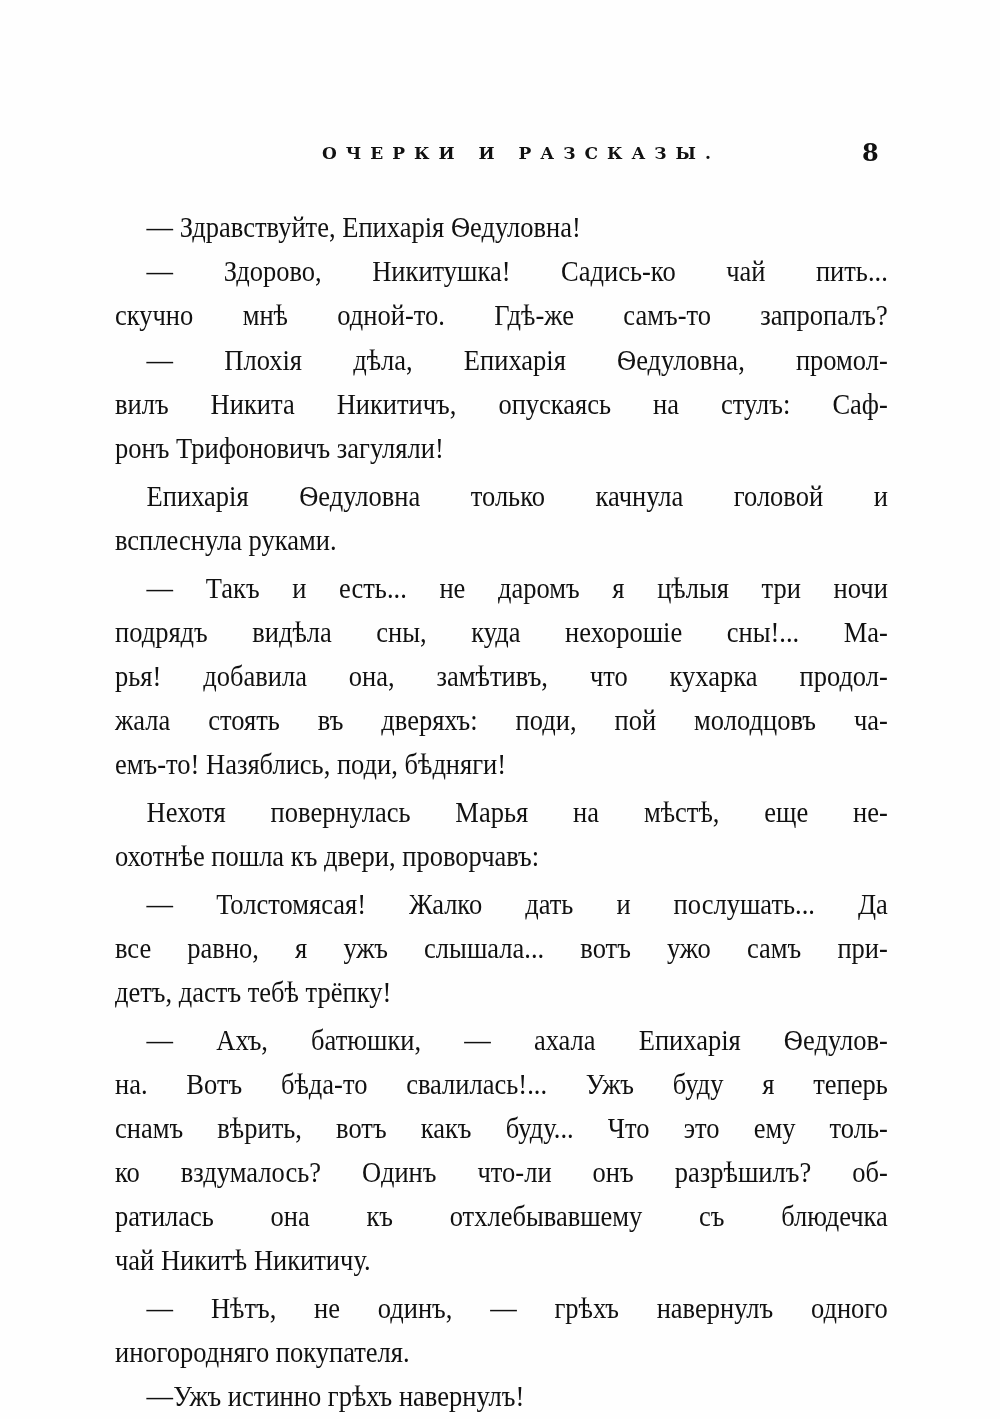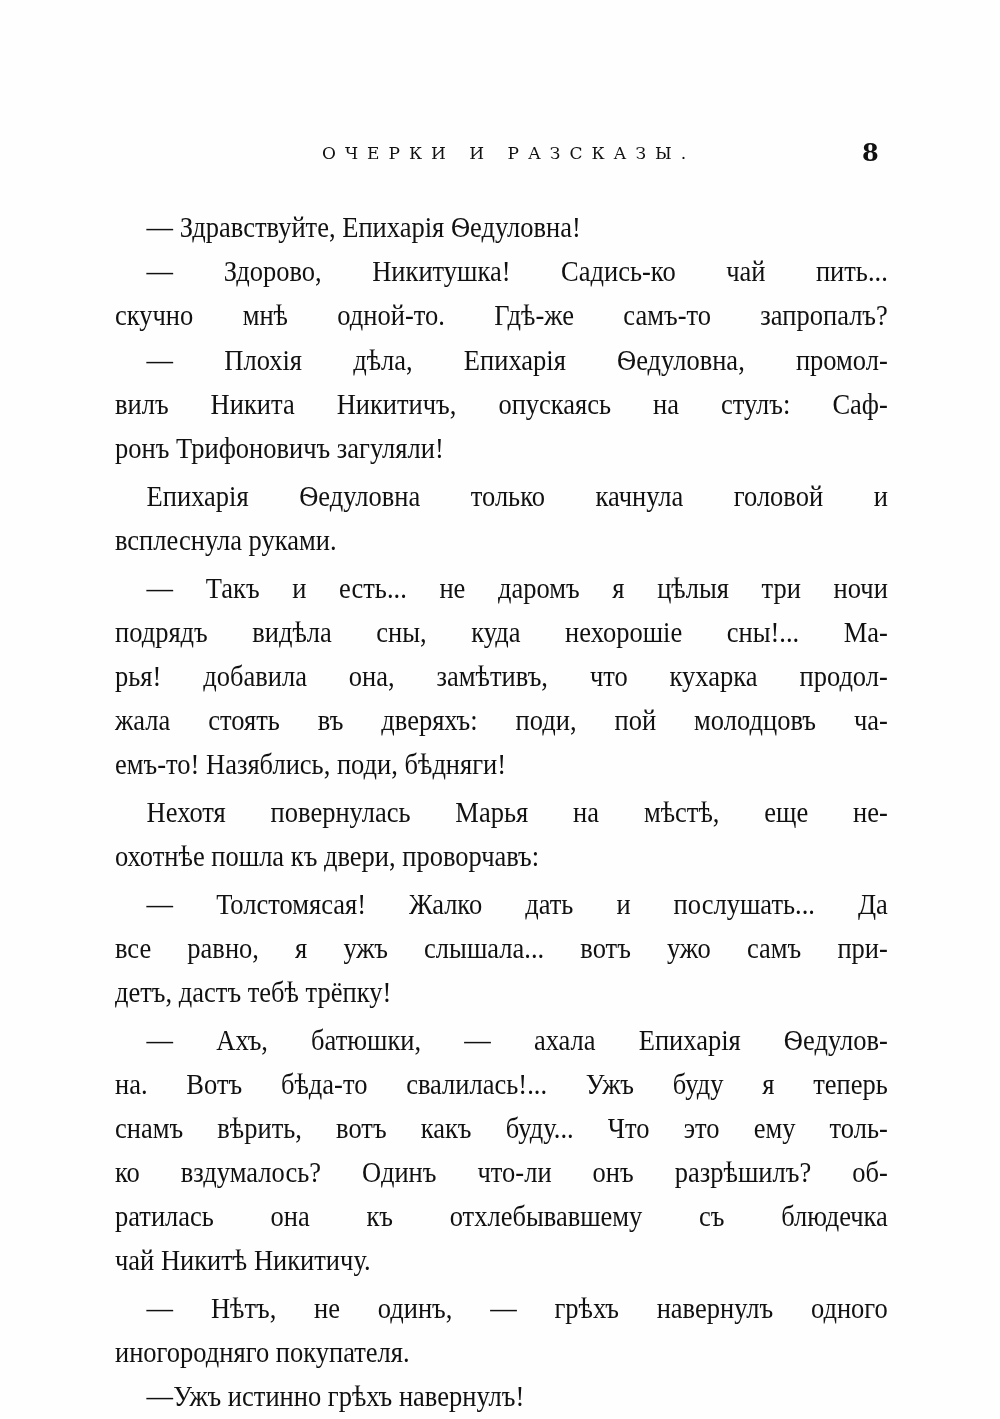--- a/index.html
+++ b/index.html
@@ -20,21 +20,21 @@
       left: 0; top: 0;
       width: 1000px;
       height: 1419px;
       background: #fefefe;
     }
     .running-head {
       position: absolute;
       top: 143px;
       left: 322px;
       font-family: "DejaVu Serif", serif;
-      font-weight: normal;
+      font-weight: bold;
       font-size: 17px;
       letter-spacing: 9px;
       color: #111;
     }
     .page-number {
       position: absolute;
       top: 138px;
       left: 862px;
       font-family: "DejaVu Serif", serif;
       font-weight: bold;

